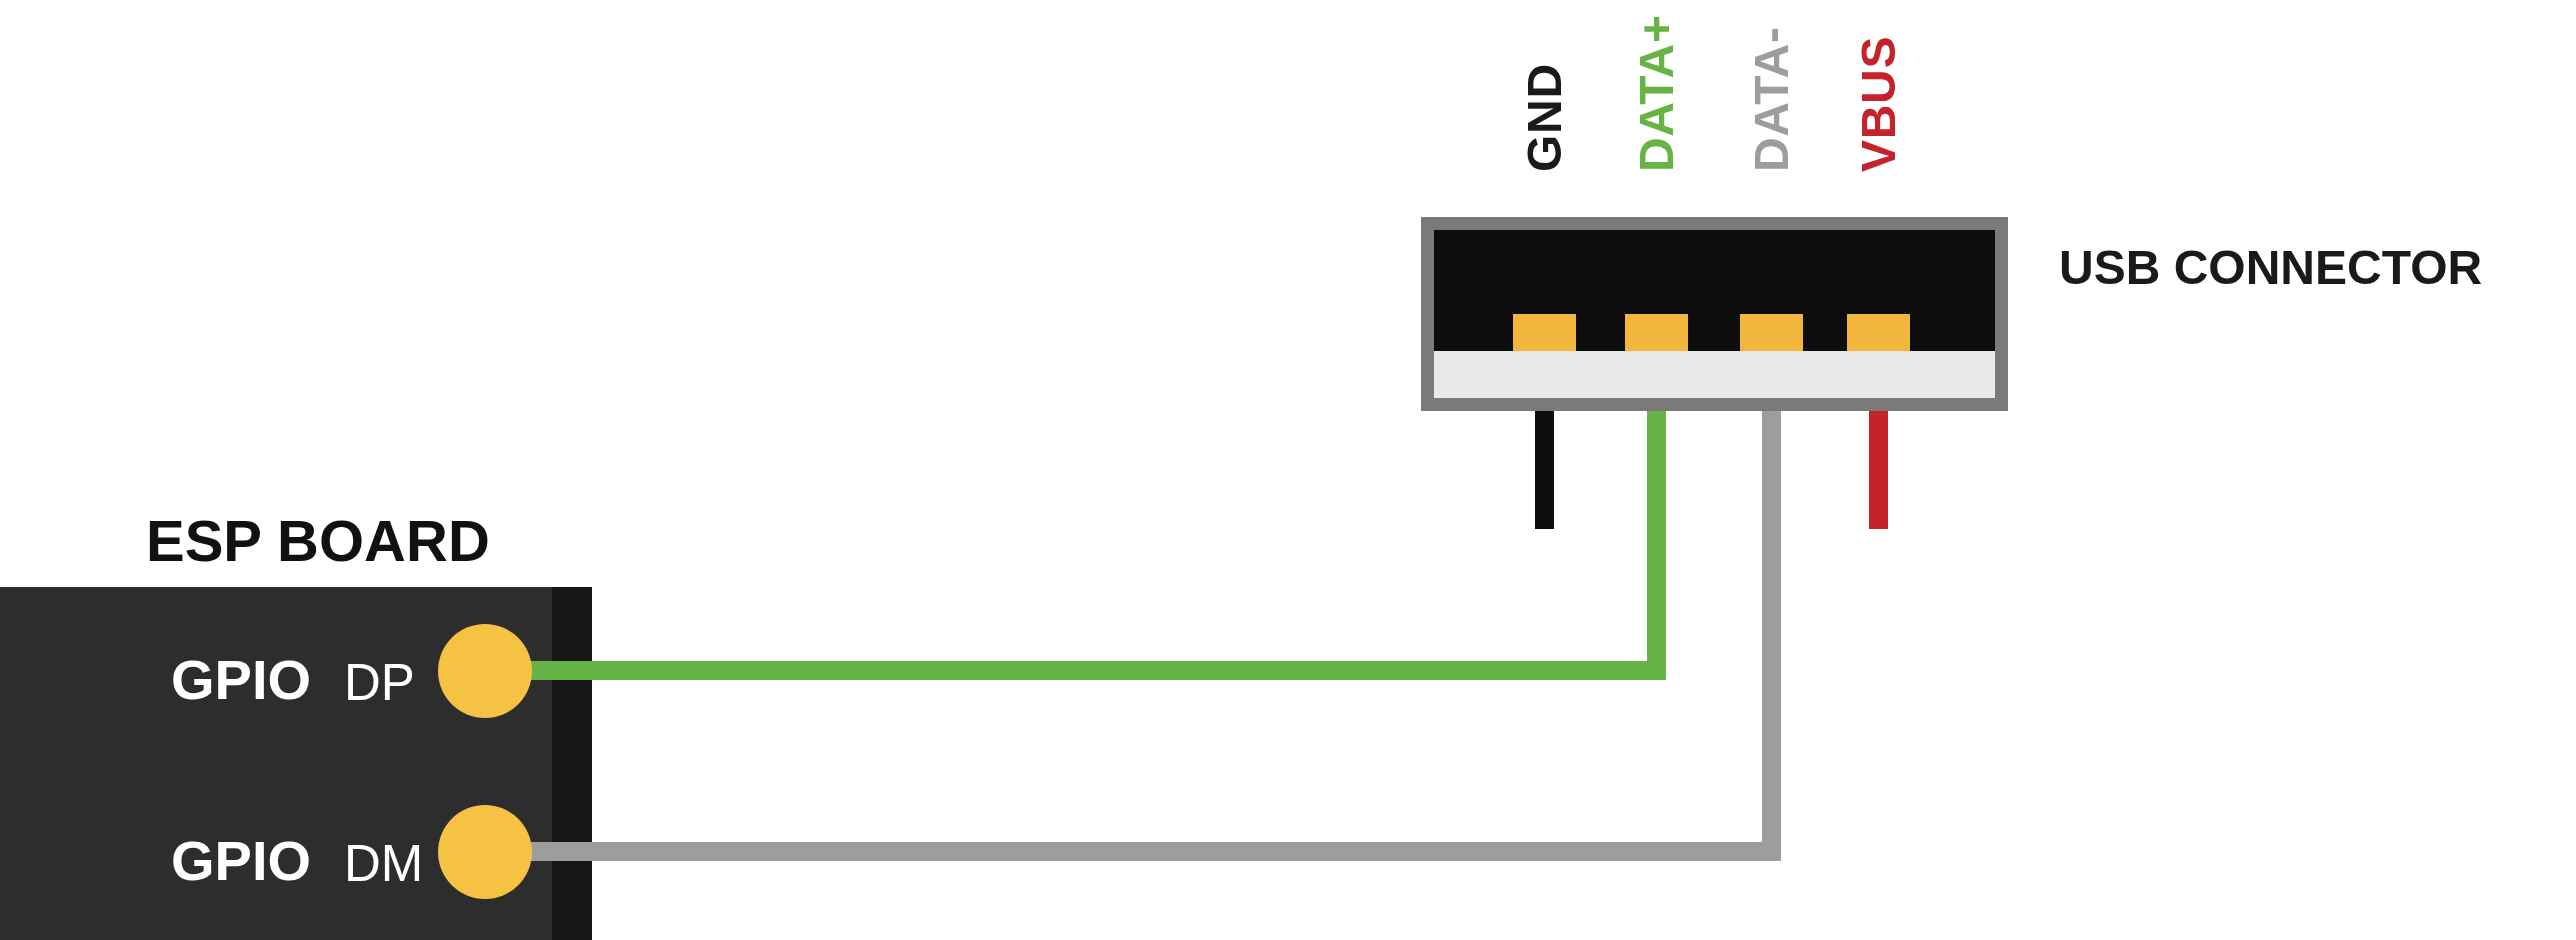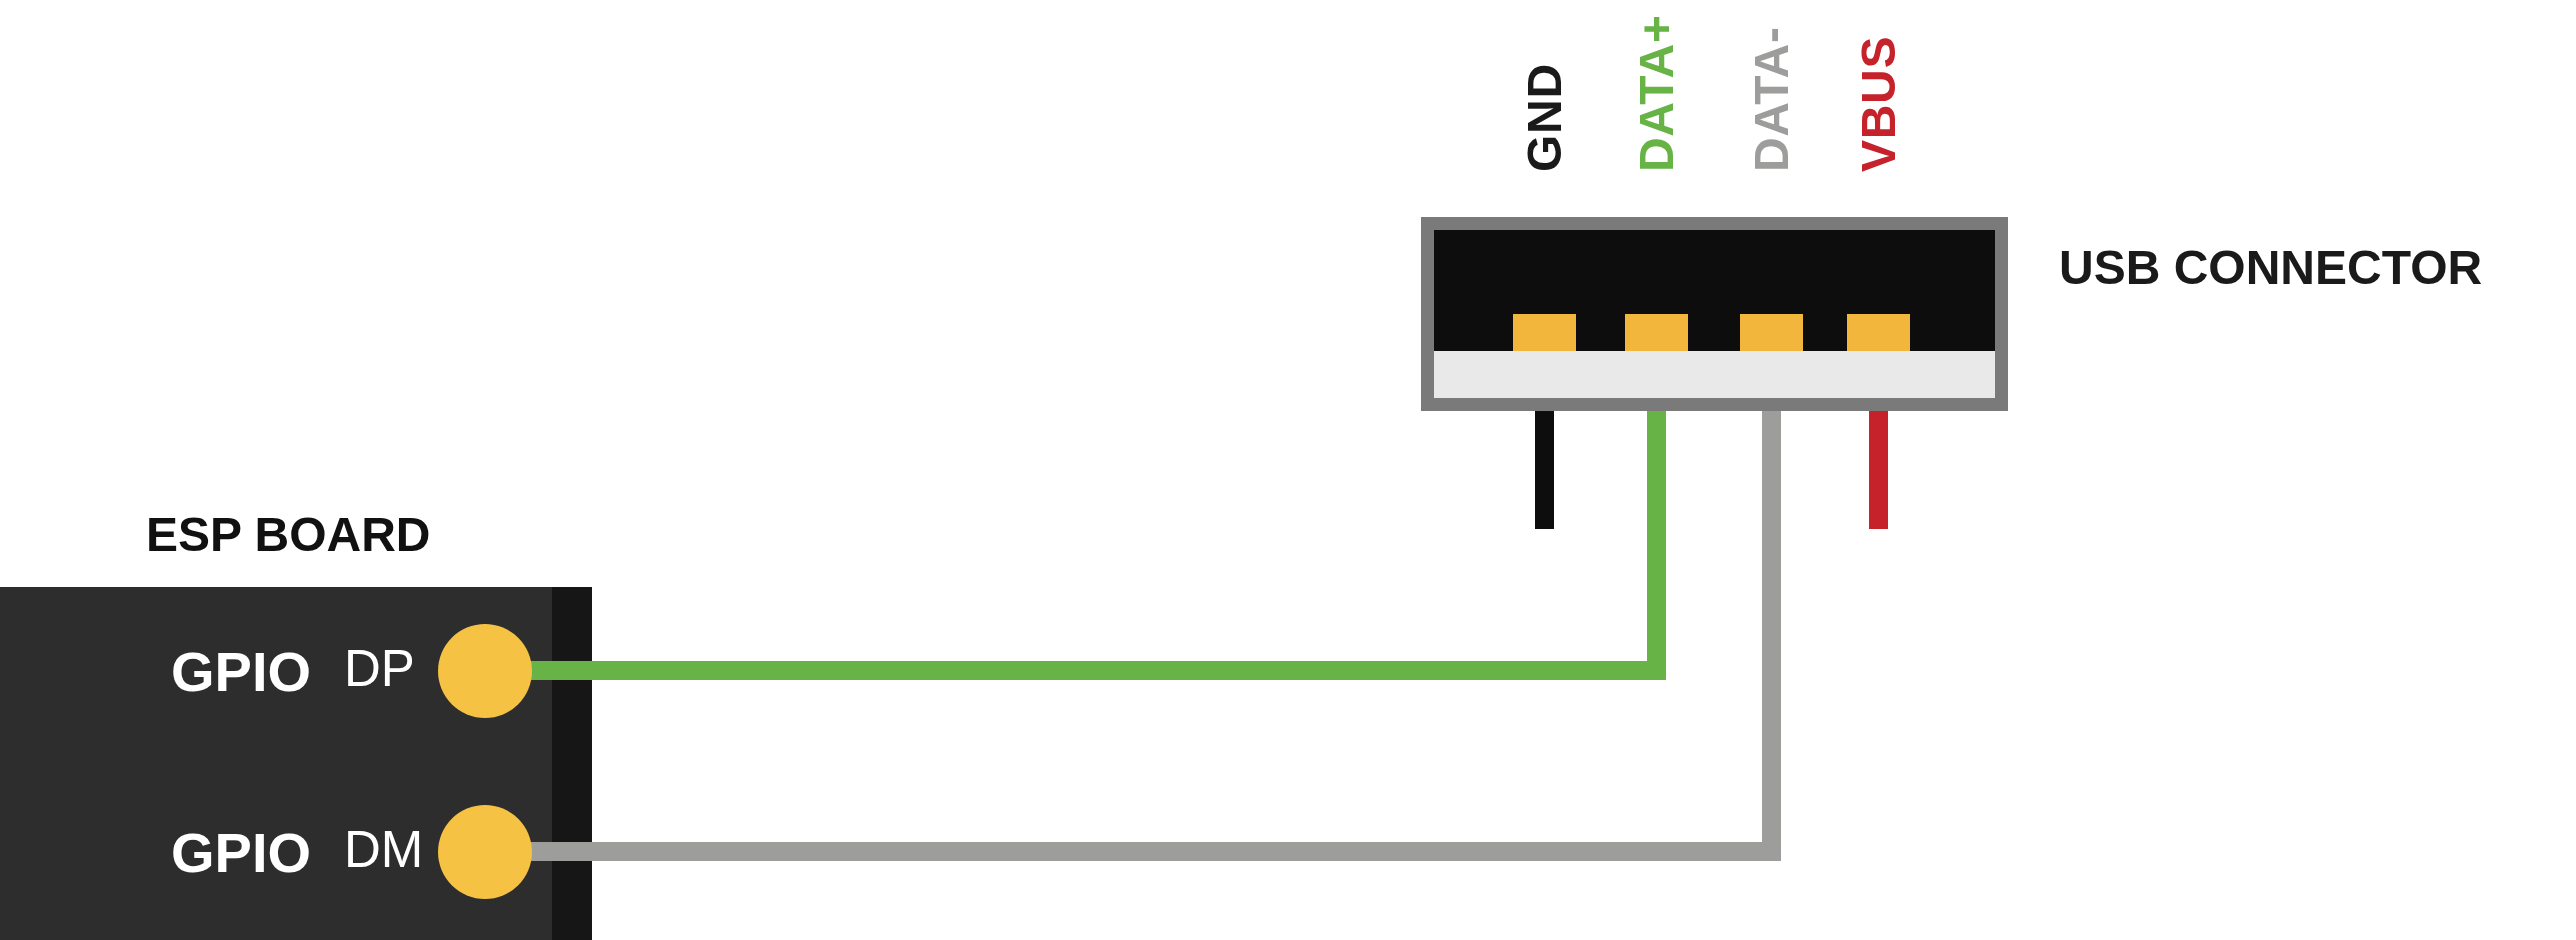--- a/index.html
+++ b/index.html
@@ -78,34 +78,35 @@
     z-index:1;
   }
   .esp-edge {
     position:absolute;
     right:0; top:0;
     width:40px; height:100%;
   }
   .esp-title {
     position:absolute;
     left:146px; top:507px;
-    font-size:48px;
+    font-size:58px;
     font-weight:700;
     color:#111111;
     white-space:nowrap;
   }
   .gpio-row {
     position:absolute;
     left:171px;
     display:flex;
-    align-items:flex-start;
+    align-items:flex-end;
     gap:33px;
     color:#ffffff;
     z-index:2;
     white-space:nowrap;
+    margin-top:8px;
   }
   .gpio-row.dp { top:639px; }
   .gpio-row.dm { top:820px; }
   .gpio-label { font-size:56px; font-weight:700; }
   .pin-name   { font-size:51px; font-weight:400; }
 
   .pad {
     position:absolute;
     width:94px; height:94px;
     border-radius:50%;

